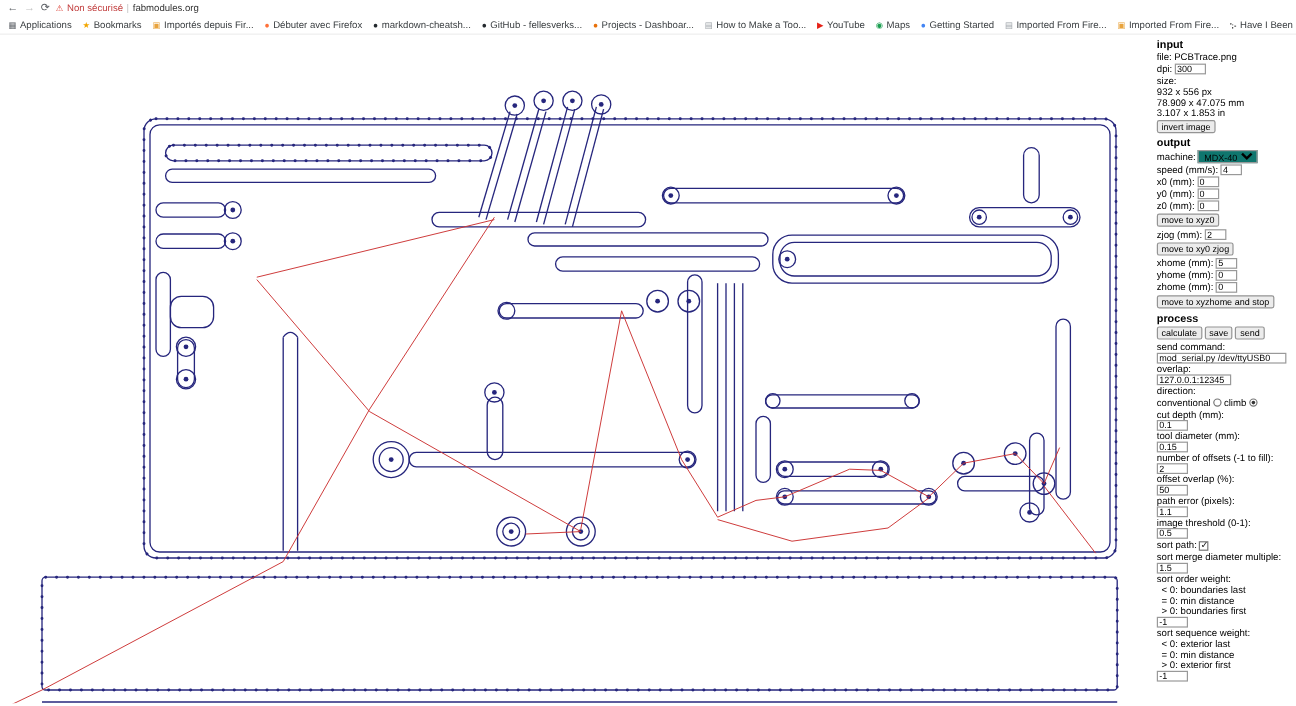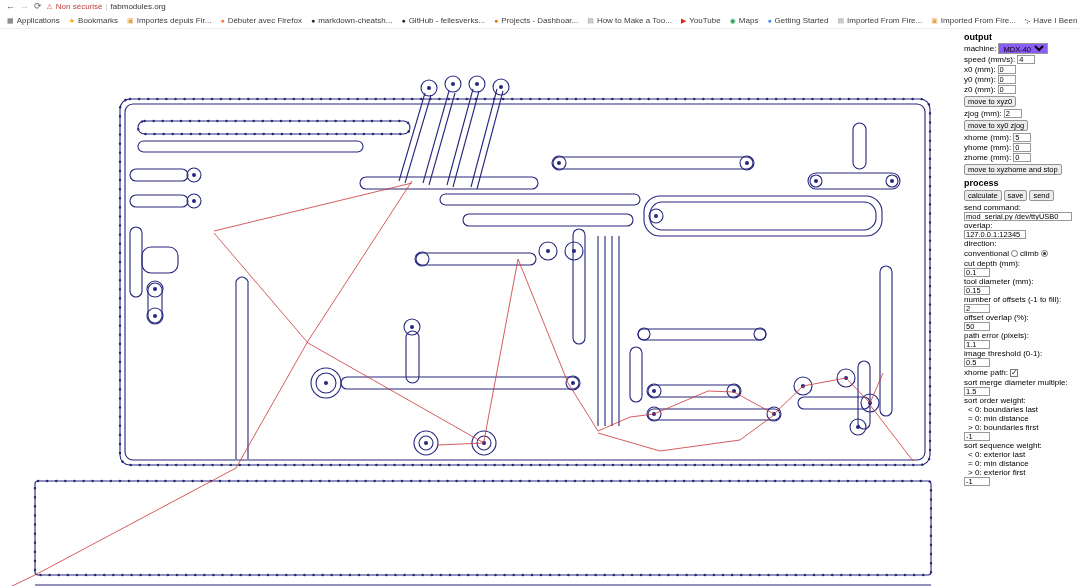--- a/index.html
+++ b/index.html
@@ -36,21 +36,21 @@
   svg .dotf{fill:#26267d;stroke:none}
   svg .red{fill:none;stroke:#cc3333;stroke-width:0.8}
   
   .panel{position:absolute;right:0;top:1px;width:118px;padding:0 3px 0 2px;font-size:8px;line-height:9px;color:#000}
   .panel .sec-title{font-weight:bold;font-size:9px;margin:3px 0 1px}
   .row{display:flex;align-items:center;gap:2px;margin:1px 0}
   .lbl{white-space:nowrap}
   .panel input[type=text]{font-size:7.5px;height:9px;border:1px solid #999;padding:0 1px;font-family:"Liberation Sans",sans-serif;background:#fff;color:#000}
   .w18{width:18px}.w26{width:26px}.w60{width:62px}.w108{width:108px}
   .panel button{font-size:7.5px;background:#ececec;border:1px solid #949494;border-radius:2px;padding:0 3px;height:11px;line-height:9px;margin:1px 0;font-family:"Liberation Sans",sans-serif;cursor:pointer}
-  .panel select{font-size:7.5px;height:11px;border:1px solid #999;background:#8b5cf6;font-family:"Liberation Sans",sans-serif}
+  .panel select{font-size:7.5px;height:11px;border:1px solid #999;background:#0f766e;font-family:"Liberation Sans",sans-serif}
   .radio{width:7px;height:7px;border:1px solid #777;border-radius:50%;display:inline-block;background:#fff}
   .radio.checked{position:relative}
   .radio.checked::after{content:"";position:absolute;left:1px;top:1px;width:3px;height:3px;background:#333;border-radius:50%}
   .checkbox{width:8px;height:8px;border:1px solid #777;display:inline-block;position:relative;background:#fff}
   .checkbox.checked::after{content:"\2713";position:absolute;top:-2px;left:0;font-size:8px;color:#222}
   .indent{padding-left:4px;white-space:nowrap}
 </style>
 </head>
 <body>
 
@@ -269,20 +269,36 @@
         <path d="M476 410 L510 228 L560 352 L590 400 L622 386 L646 383"></path>
         <path d="M646 383 L700 360 L726 361 L766 383 L795 355 L838 347 L862 372 L875 342"></path>
         <path d="M590 402 L652 420 L732 409 L766 384"></path>
         <path d="M862 374 L905 430"></path>
       </g>
     </svg>
   </div>
 
   <div class="panel">
 
+    <div>
+      <div class="sec-title">input</div>
+      <div class="row">
+          <span class="lbl">file:</span>
+          <span>PCBTrace.png</span>
+        </div>
+      <div class="row">
+          <span class="lbl">dpi:</span>
+          <input type="text" class="w26" value="300" style="">
+        </div>
+      <div class="lbl">size:</div>
+      <div>932 x 556 px</div>
+      <div>78.909 x 47.075 mm</div>
+      <div>3.107 x 1.853 in</div>
+      <button>invert image</button>
+    </div>
 
     <div>
       <div class="sec-title">output</div>
       <div class="row">
           <span class="lbl">machine:</span>
         <select><option>MDX-40</option></select>
         </div>
       <div class="row">
           <span class="lbl">speed (mm/s):</span>
           <input type="text" class="w18" value="4" style="">
@@ -344,21 +360,21 @@
       <input type="text" class="w26" value="0.15" style="">
       <div class="lbl">number of offsets (-1 to fill):</div>
       <input type="text" class="w26" value="2" style="">
       <div class="lbl">offset overlap (%):</div>
       <input type="text" class="w26" value="50" style="">
       <div class="lbl">path error (pixels):</div>
       <input type="text" class="w26" value="1.1" style="">
       <div class="lbl">image threshold (0-1):</div>
       <input type="text" class="w26" value="0.5" style="">
       <div class="row">
-        <span class="lbl">xhome path:</span>
+        <span class="lbl">sort path:</span>
         <span class="checkbox checked"></span>
       </div>
       <div class="lbl">sort merge diameter multiple:</div>
       <input type="text" class="w26" value="1.5" style="">
       <div class="lbl">sort order weight:</div>
       <div class="indent">&lt; 0: boundaries last</div>
       <div class="indent">= 0: min distance</div>
       <div class="indent">&gt; 0: boundaries first</div>
       <input type="text" class="w26" value="-1" style="">
       <div class="lbl">sort sequence weight:</div>

